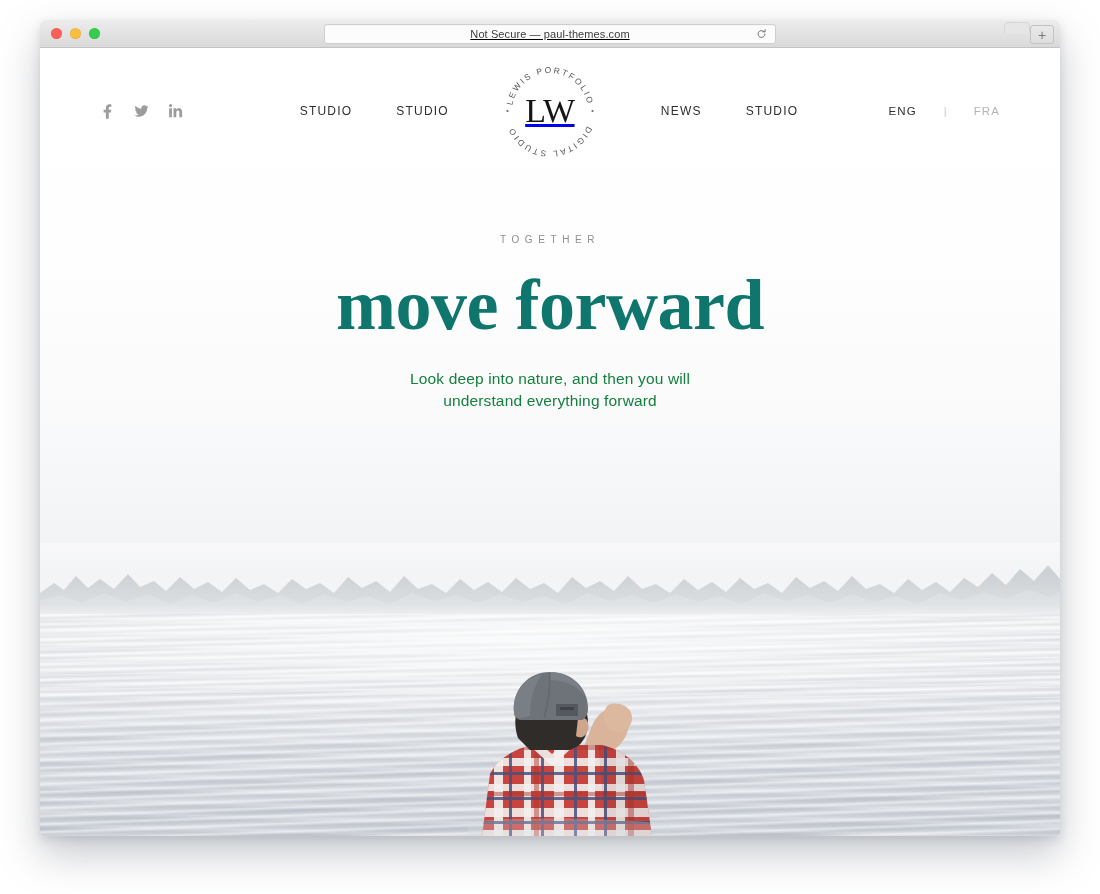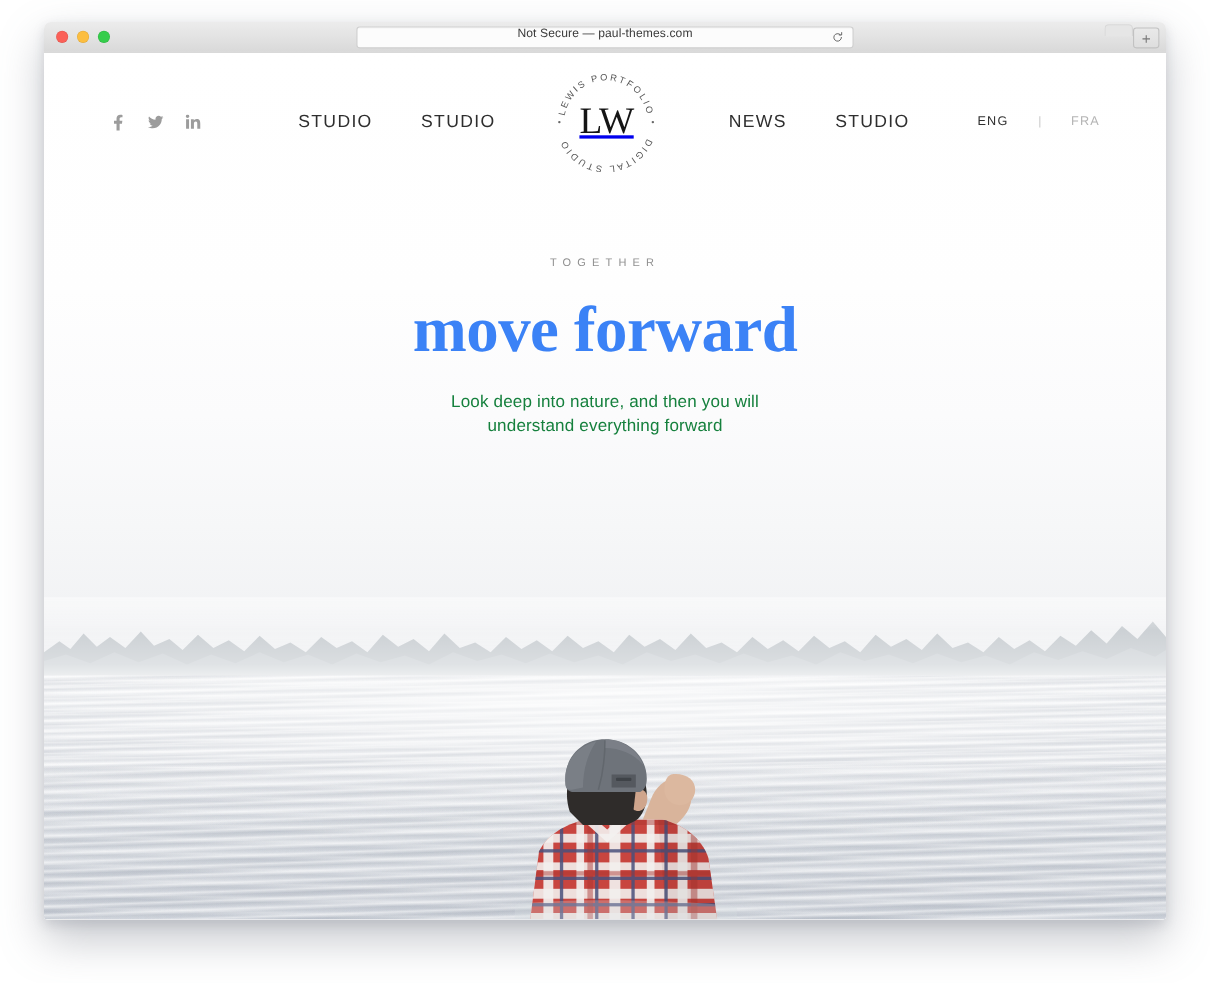--- a/index.html
+++ b/index.html
@@ -54,23 +54,24 @@
     position: absolute;
     left: 50%;
     transform: translateX(-50%);
     top: 4px;
     width: 452px;
     height: 20px;
     background: #fcfcfc;
     border: 1px solid #cfcfcf;
     border-radius: 3px;
     display: flex;
-    align-items: flex-start;
+    align-items: center;
     justify-content: center;
     box-shadow: inset 0 1px 1px rgba(0,0,0,0.03);
+    text-decoration: underline;
   }
   .address-text {
     font-size: 11px;
     color: #3b3b3b;
     letter-spacing: 0.1px;
     white-space: nowrap;
   }
   .reload-icon {
     position: absolute;
     right: 8px;
@@ -155,21 +156,21 @@
     gap: 0;
   }
   .nav-group {
     display: flex;
     align-items: center;
     gap: 44px;
   }
   .nav-group.left  { margin-right: 53px; }
   .nav-group.right { margin-left: 53px; padding-left: 10px; }
   .nav-link {
-    font-size: 16px;
+    font-size: 12px;
     letter-spacing: 1.2px;
     color: #2e2e2e;
     text-decoration: none;
     white-space: nowrap;
     font-weight: 400;
   }
 
   
   .logo-badge {
     position: relative;
@@ -339,24 +340,24 @@
   .eyebrow {
     font-size: 10px;
     letter-spacing: 5.6px;
     color: #8f8f8f;
     text-transform: uppercase;
     margin-bottom: 24px;
   }
   .hero-title {
     font-family: "Liberation Serif", serif;
     font-weight: 700;
-    font-size: 59px;
+    font-size: 72px;
     line-height: 1.02;
     letter-spacing: -0.5px;
-    color: #3b82f6;
+    color: #0f766e;
     margin-bottom: 26px;
   }
   .hero-sub {
     font-size: 15.5px;
     line-height: 1.42;
     color: #15803d;
     font-weight: 400;
     letter-spacing: 0.15px;
   }
 </style>

